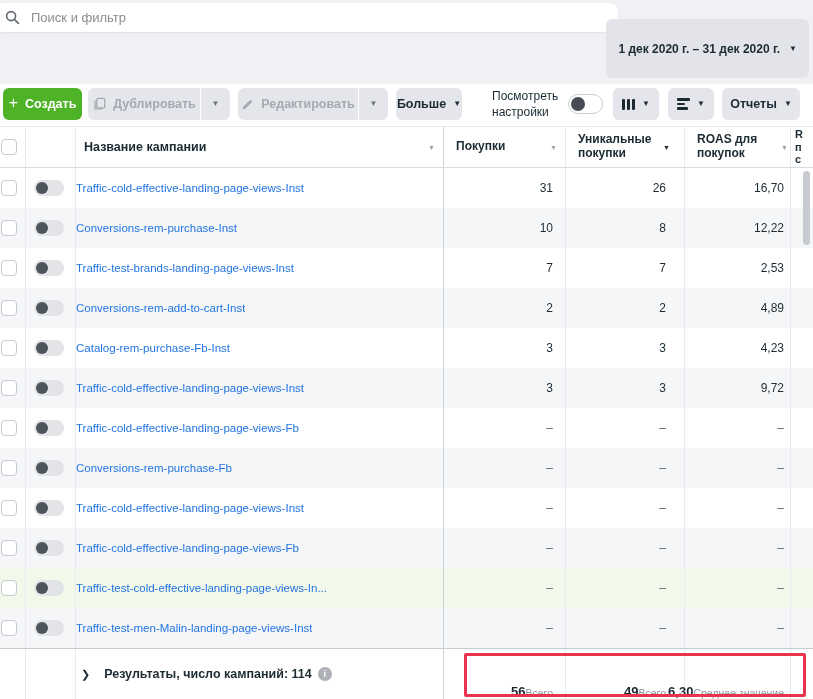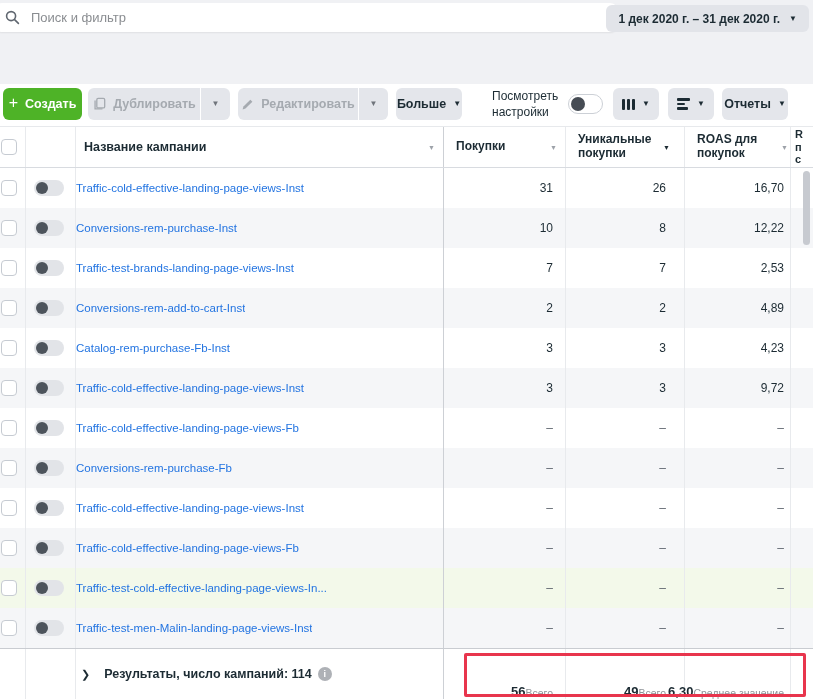--- a/index.html
+++ b/index.html
@@ -6,22 +6,22 @@
   #app{position:relative;width:813px;height:699px;background:#fff;overflow:hidden;
        font-family:"Liberation Sans","DejaVu Sans",sans-serif;color:#1c2b33;}
   
   .topzone{position:absolute;left:0;top:0;width:813px;height:84px;background:#f0f1f4;}
   .searchbar{position:absolute;left:-6px;top:3px;width:624px;height:29px;background:#fff;
              border-radius:8px;box-shadow:0 1px 2px rgba(0,0,0,.07);display:flex;align-items:center;}
   .searchbar svg{margin-left:11px;flex:none;}
   .searchbar input{border:none;outline:none;background:transparent;font:13px "Liberation Sans","DejaVu Sans",sans-serif;
                    color:#000000;margin-left:9px;width:560px;}
   .searchbar input::placeholder{color:#8a8d91;}
-  .datebtn{position:absolute;right:4px;top:5px;height:27px;background:#e2e4e9;border-radius:6px;
-           display:flex;align-items:center;padding:0 12px;font-size:12px;font-weight:600;gap:9px;cursor:pointer;}
+  .datebtn{position:absolute;right:4px;top:19px;height:27px;background:#e2e4e9;border-radius:6px;
+           display:flex;align-items:center;padding:16px 12px;font-size:12px;font-weight:600;gap:9px;cursor:pointer;}
   .caret{font-size:8px;color:#1c2b33;line-height:1;}
   .caret.dim{color:#6f747b;}
   
   .toolzone{position:absolute;left:0;top:84px;width:813px;height:42px;background:#fff;}
   .btn{position:absolute;top:4px;height:32px;border-radius:6px;background:#e4e6eb;display:flex;
        align-items:center;justify-content:center;font-size:12.5px;font-weight:600;color:#1c2b33;
        box-sizing:border-box;gap:7px;cursor:pointer;}
   .btn.disabled{color:#a5aab0;cursor:default;}
   .btn.grp-l{border-radius:6px 0 0 6px;}
   .btn.grp-r{border-radius:0 6px 6px 0;}
@@ -153,21 +153,21 @@
 
     <div class="btn" style="left:668px;width:46px;">
       <span class="brk">
           <i></i>
           <i></i>
           <i></i>
         </span>
       <span class="caret">▼</span>
     </div>
 
-    <div class="btn" style="left:722px;width:66px;">
+    <div class="btn" style="left:722px;width:78px;">
       <span>Отчеты</span>
       <span class="caret">▼</span>
     </div>
   </div>
 
   <div class="thead">
     <div class="cell c0">
       <span class="checkbox"></span>
     </div>
     <div class="cell c1"></div>

